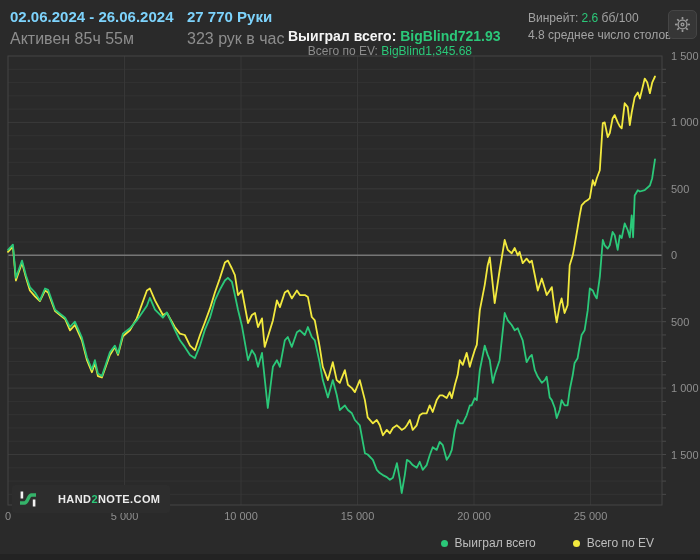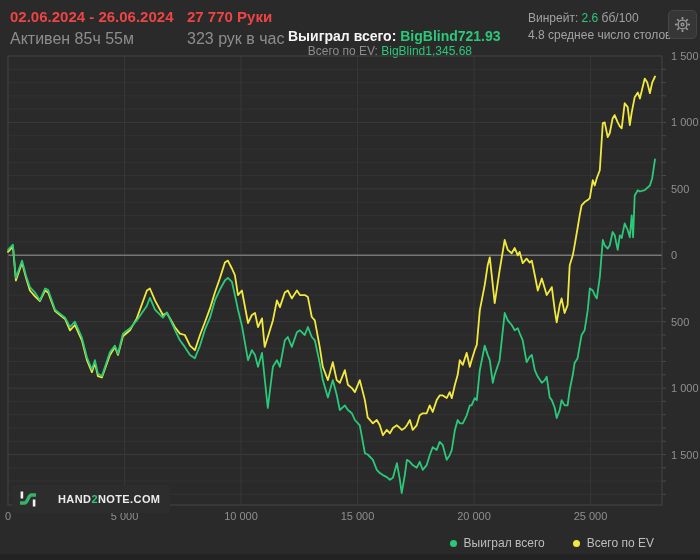--- a/index.html
+++ b/index.html
@@ -1,29 +1,29 @@
 <!DOCTYPE html>
 <html><head>
 <meta charset="utf-8">
 <style>
   html,body{margin:0;padding:0;background:#2a2a2a;}
   .app{position:relative;width:700px;height:560px;background:#2a2a2a;overflow:hidden;
        font-family:"Liberation Sans","DejaVu Sans",sans-serif;}
   .abs{position:absolute;}
-  .h-main{font-size:15px;font-weight:bold;color:#ef4444;white-space:nowrap;}
+  .h-main{font-size:15px;font-weight:bold;color:#7dd3fc;white-space:nowrap;}
   .h-sub{font-size:16px;color:#8d8d8d;white-space:nowrap;}
   .green{color:#2bc879;}
   .won-block{left:288px;top:8px;width:184px;text-align:right;}
   .won-row1{font-size:14px;font-weight:bold;color:#f5f5f5;white-space:nowrap;margin-top:20px;}
   .won-row2{font-size:12px;color:#8d8d8d;margin-top:0;white-space:nowrap;}
   .right-block{left:528px;top:10px;}
   .r-row{font-size:12px;color:#a2a2a2;white-space:nowrap;line-height:17px;}
   .gear-btn{left:668px;top:10px;width:27px;height:27px;background:#363636;border:1px solid #454545;
             border-radius:5px;display:flex;align-items:center;justify-content:center;cursor:pointer;}
-  .legend{right:46px;top:536px;display:flex;gap:28px;align-items:center;}
+  .legend{right:46px;top:536px;display:flex;gap:37px;align-items:center;}
   .legend-item{display:flex;align-items:center;gap:7px;font-size:12px;color:#bdbdbd;cursor:pointer;white-space:nowrap;}
   .legend-dot{width:7px;height:7px;border-radius:50%;display:inline-block;}
   .logo{left:12px;top:485px;display:flex;align-items:center;gap:20px;background:#2d2d2d;
         padding:4px 10px 4px 6px;border-radius:3px;cursor:pointer;}
   .logo-text{font-size:11px;font-weight:bold;color:#ececec;letter-spacing:.4px;white-space:nowrap;}
   .bottom-strip{left:0;bottom:0;width:700px;height:6px;background:#232323;}
   svg text{font-family:"Liberation Sans","DejaVu Sans",sans-serif;}
 </style>
 </head>
 <body>

